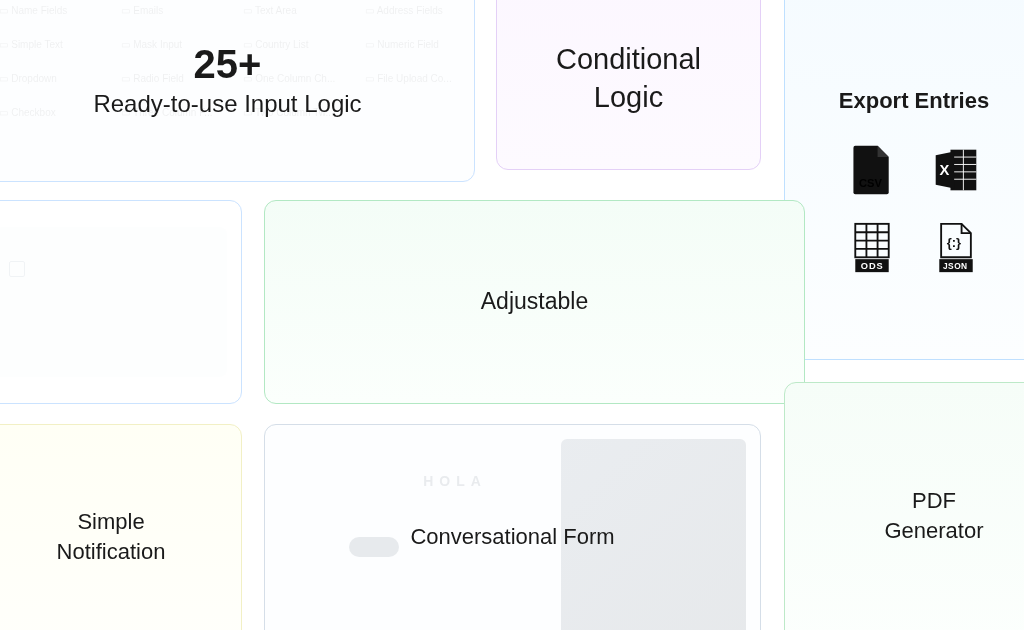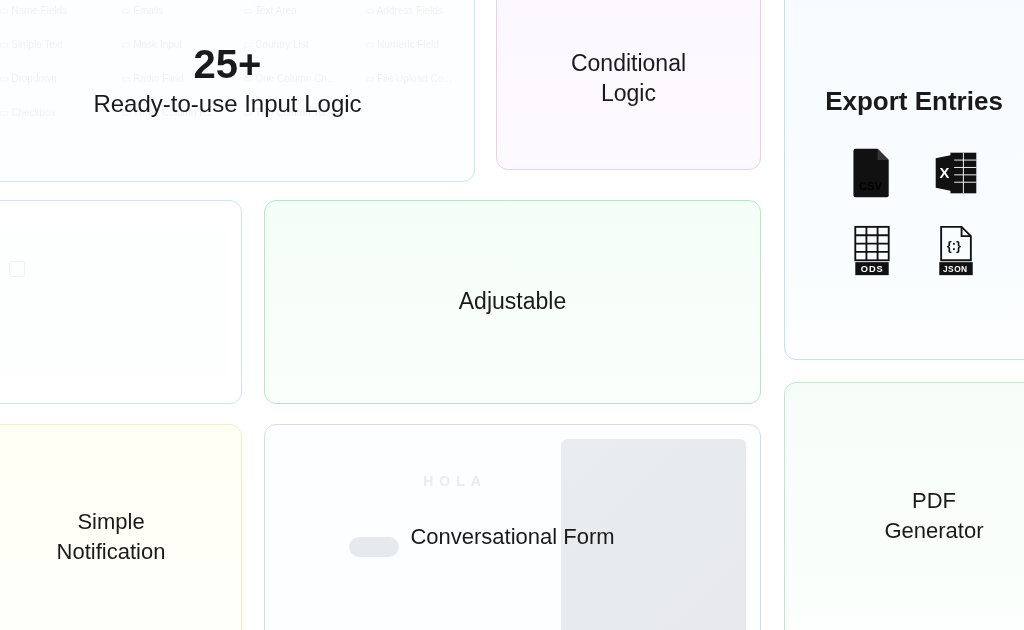--- a/index.html
+++ b/index.html
@@ -50,36 +50,36 @@
   .ghost-grid span { display:flex; align-items:center; }
 
   
   .card-conditional {
     left: 496px; top: -20px;
     width: 265px; height: 190px;
     border-color: #e4d0f7;
     background: linear-gradient(180deg,#fcf7ff 0%, #fdfaff 100%);
   }
   .card-conditional .title2 {
-    font-size: 23px;
+    font-size: 29px;
     font-weight: 500;
     line-height: 1.3;
     margin-top: 8px;
   }
 
   
   .card-export {
     left: 784px; top: -20px;
     width: 260px; height: 380px;
     border-color: #bfe0ff;
     background: linear-gradient(180deg,#f5fbff 0%, #fcfeff 100%);
     border-bottom-right-radius: 0;
   }
   .card-export .title2 {
-    font-size: 26px;
+    font-size: 22px;
     font-weight: 600;
     margin-bottom: 28px;
     margin-top: 24px;
   }
   .icon-grid {
     display: grid;
     grid-template-columns: 56px 56px;
     grid-template-rows: 56px 56px;
     gap: 22px 28px;
     align-items: center;
@@ -113,21 +113,21 @@
     left: 28px; top: 60px;
     width: 16px; height: 16px;
     border: 1px solid #b8c3cf;
     border-radius: 2px;
     opacity: 0.18;
   }
 
   
   .card-layout {
     left: 264px; top: 200px;
-    width: 497px; height: 204px;
+    width: 541px; height: 204px;
     border-color: #b2e8c3;
     background: linear-gradient(180deg,#f4fdf7 0%, #fbfffc 100%);
   }
   .card-layout .title2 {
     font-size: 23px;
     font-weight: 500;
     line-height: 1.45;
   }
 
   

